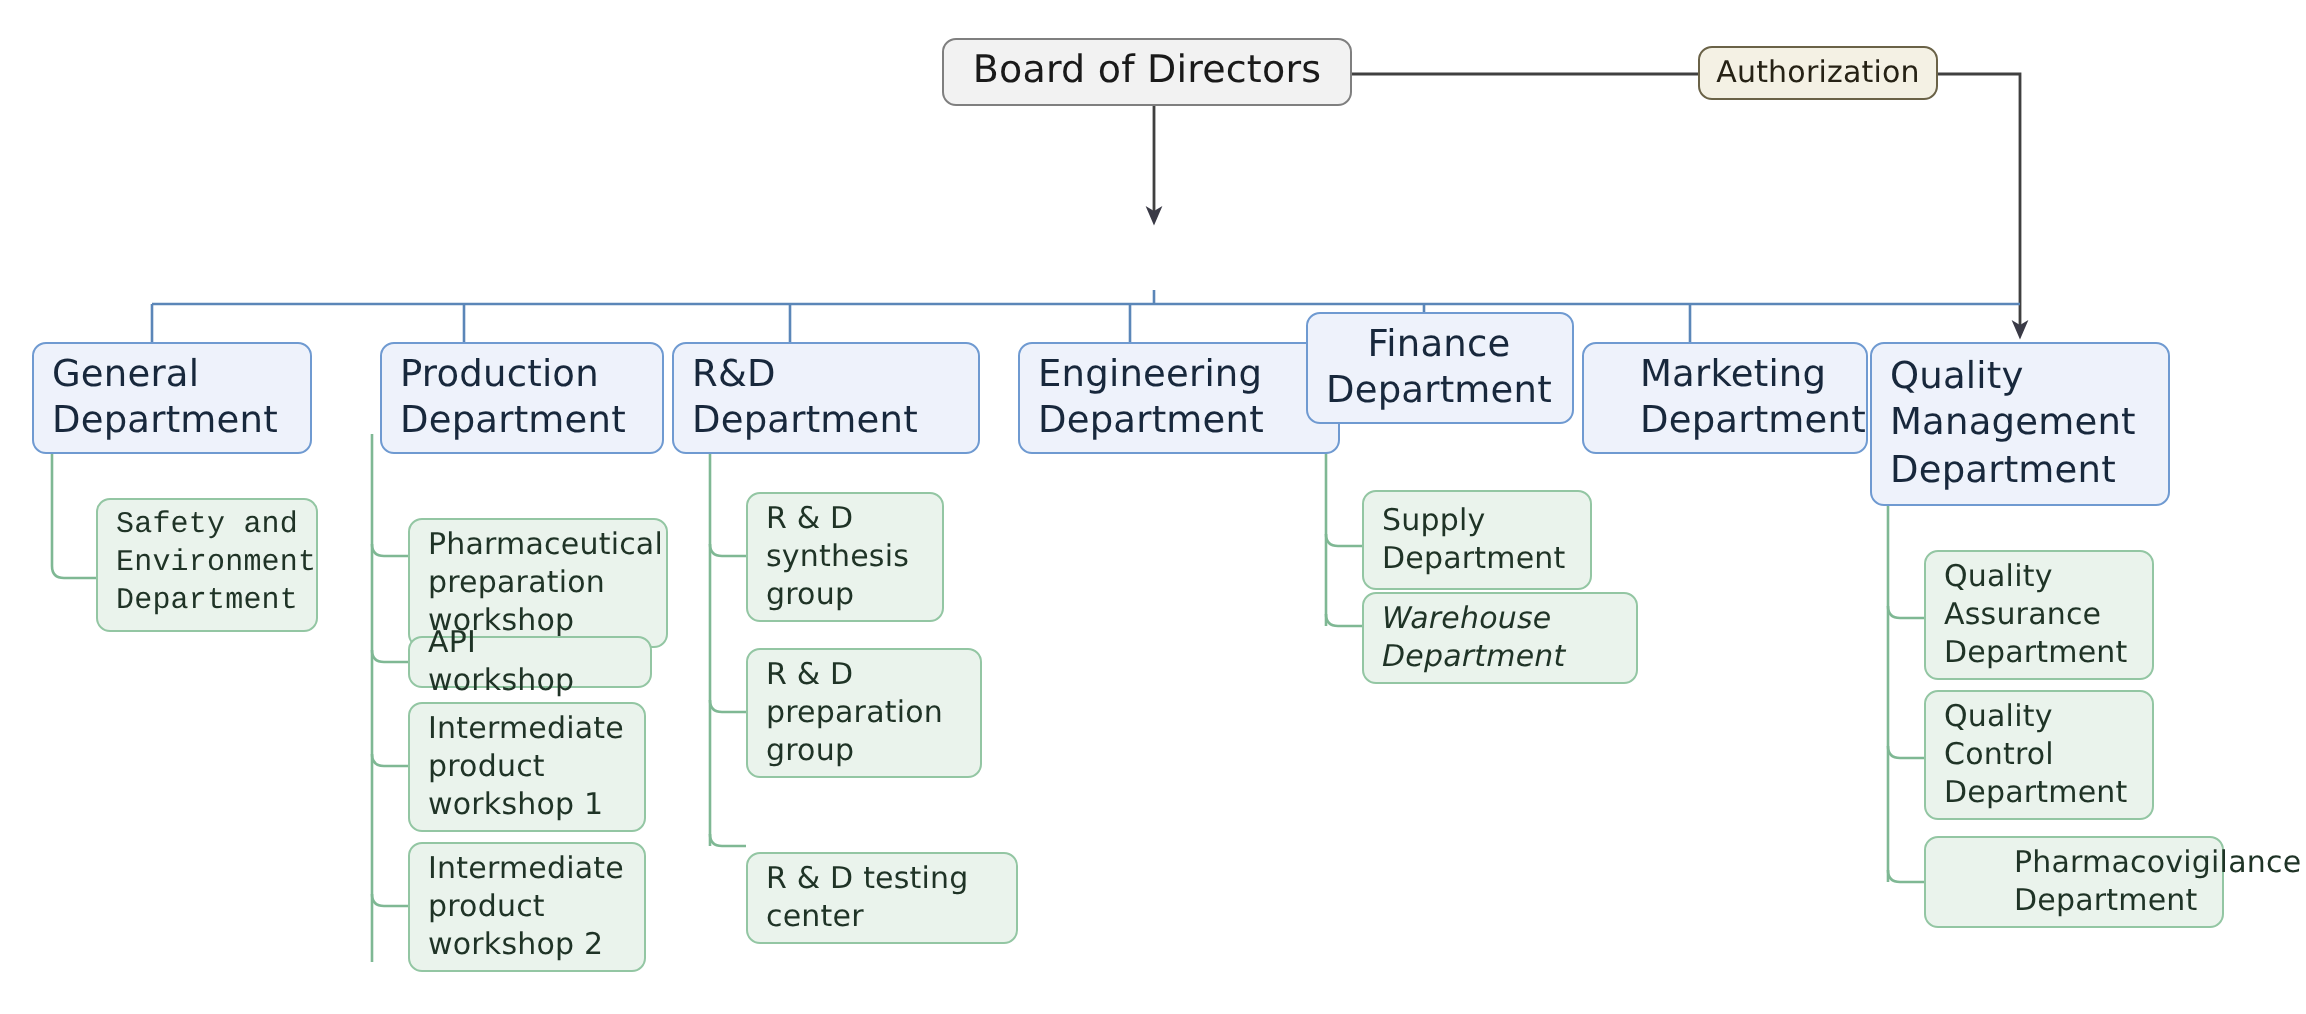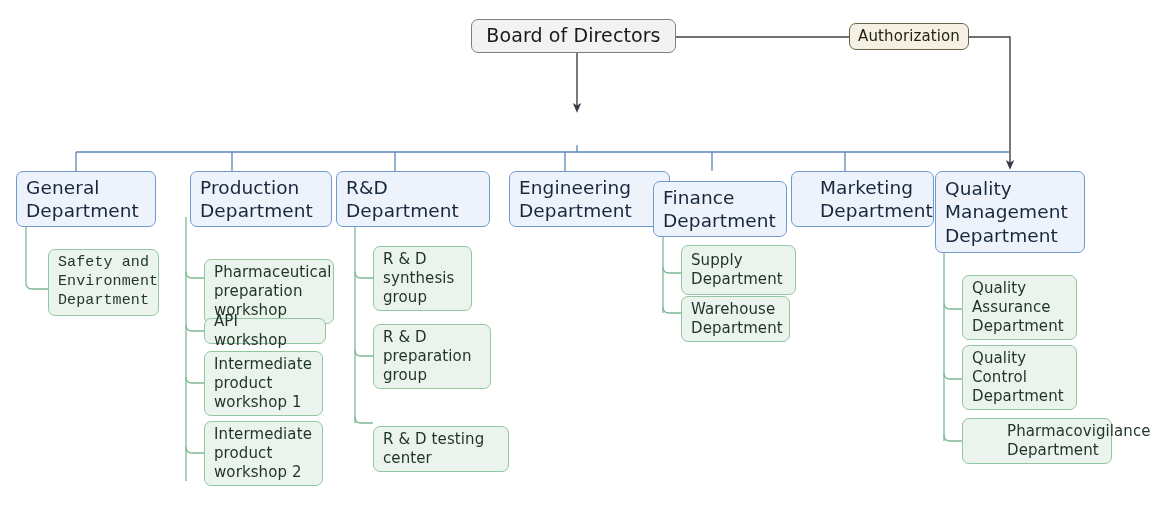--- a/index.html
+++ b/index.html
@@ -141,21 +141,21 @@
   <div class="node n-dept" style="left:336px; top:171px; width:154px; height:56px;">
     <span>R&amp;D
 Department</span>
   </div>
 
   <div class="node n-dept" style="left:509px; top:171px; width:161px; height:56px;">
     <span>Engineering
 Department</span>
   </div>
 
-  <div class="node n-dept" style="left:653px; top:181px; width:134px; height:56px;">
+  <div class="node n-dept" style="left:653px; top:156px; width:134px; height:56px;text-align:center;">
     <span>Finance
 Department</span>
   </div>
 
   <div class="node n-dept" style="left:791px; top:171px; width:143px; height:56px;padding-left:28px;">
     <span>Marketing
 Department</span>
   </div>
 
   <div class="node n-dept" style="left:935px; top:171px; width:150px; height:82px;">
@@ -207,21 +207,21 @@
   <div class="node n-sub" style="left:373px; top:398px; width:136px; height:46px;margin-top:28px;">
     <span>R &amp; D testing
 center</span>
   </div>
 
   <div class="node n-sub" style="left:681px; top:245px; width:115px; height:50px;">
     <span>Supply
 Department</span>
   </div>
 
-  <div class="node n-sub" style="left:681px; top:296px; width:109px; height:46px;">
+  <div class="node n-sub" style="left:681px; top:296px; width:138px; height:46px;font-style:italic;">
     <span>Warehouse
 Department</span>
   </div>
 
   <div class="node n-sub" style="left:962px; top:275px; width:115px; height:65px;">
     <span>Quality
 Assurance
 Department</span>
   </div>
 

